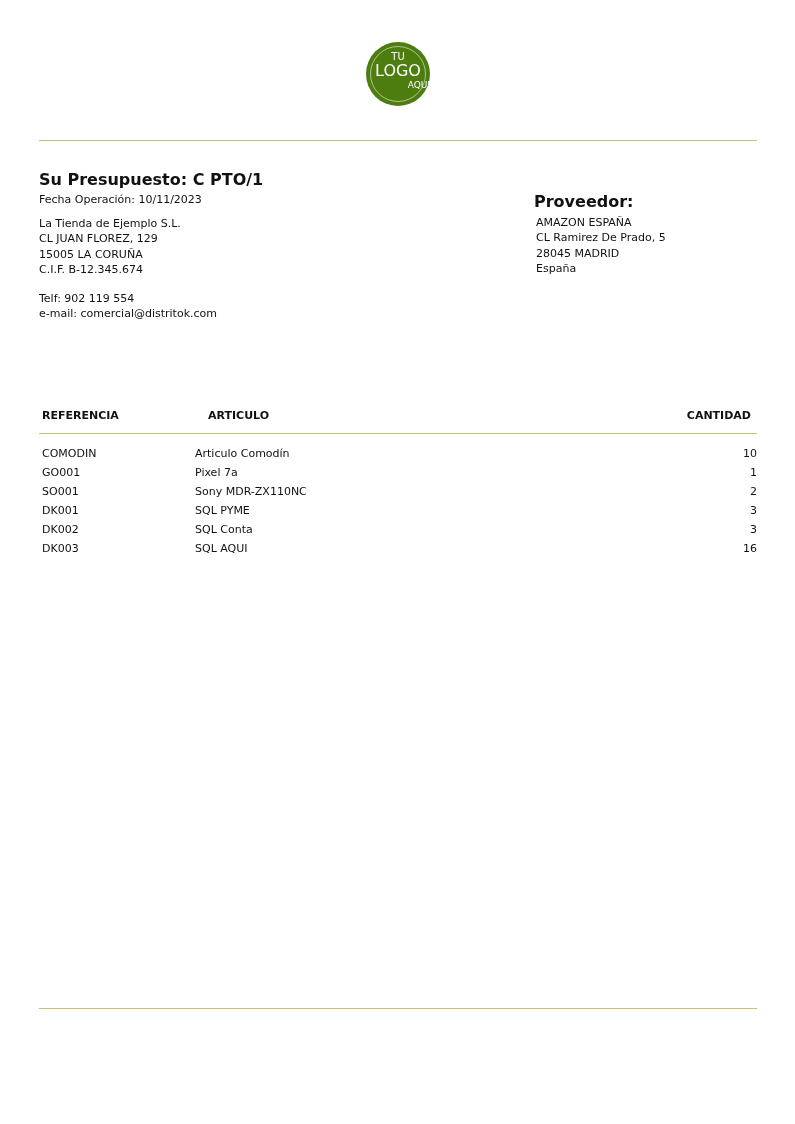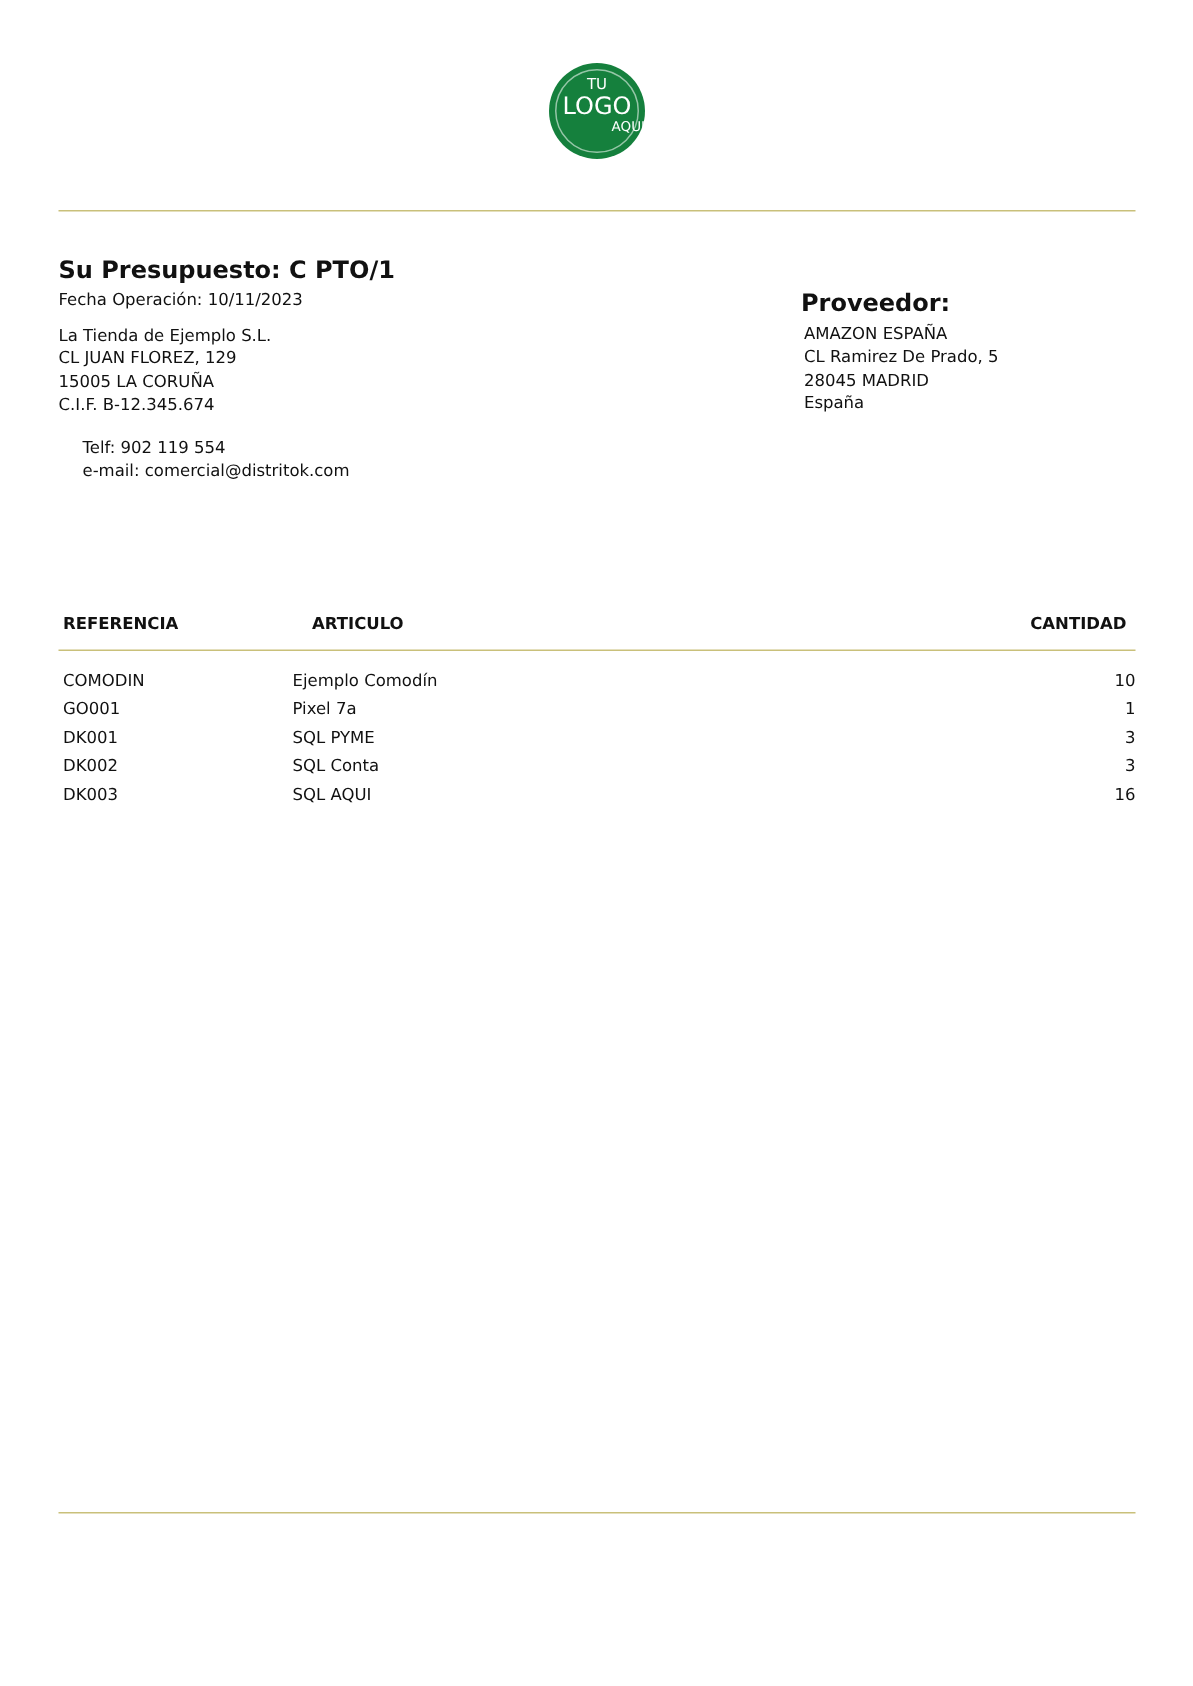--- a/index.html
+++ b/index.html
@@ -1,20 +1,20 @@
 <!DOCTYPE html>
 <html><head>
 <meta charset="utf-8">
 <style>
   html, body { margin: 0; padding: 0; background: #ffffff; }
   body { width: 795px; height: 1124px; position: relative; overflow: hidden;
          font-family: "DejaVu Sans", sans-serif; color: #111; }
   .abs { position: absolute; }
   .logo { left: 366px; top: 42px; width: 64px; height: 64px; border-radius: 50%;
-          background: #15803d; color: #fff; text-align: center; }
+          background: #4d7c0f; color: #fff; text-align: center; }
   .logo .ring { position: absolute; left: 4px; top: 4px; width: 54px; height: 54px;
                 border-radius: 50%; border: 1px solid rgba(255,255,255,0.55); }
   .logo .t1 { position: absolute; left: 0; right: 0; top: 10px; font-size: 10px; line-height: 10px; }
   .logo .t2 { position: absolute; left: 0; right: 0; top: 21px; font-size: 16px; line-height: 16px; }
   .logo .t3 { position: absolute; left: 0; right: 0; top: 39px; font-size: 9px; line-height: 9px; text-align: right; }
   .rule { left: 39px; width: 718px; height: 1px; background: #c9c07a; }
   .title { left: 39px; top: 170px; font-size: 16px; font-weight: bold; text-align: right; }
   .small { font-size: 11px; line-height: 15.3px; }
   .prov-title { left: 534px; top: 192px; font-size: 16px; font-weight: bold; }
   .th { font-size: 11px; font-weight: bold; top: 409px; }
@@ -40,21 +40,21 @@
 <div class="abs title">Su Presupuesto: C PTO/1</div>
 <div class="abs small" style="left:39px; top:192px;">Fecha Operación: 10/11/2023</div>
 
 <div class="abs small" style="left:39px; top:216px;">
   <div>La Tienda de Ejemplo S.L.</div>
   <div>CL JUAN FLOREZ, 129</div>
   <div>15005 LA CORUÑA</div>
   <div>C.I.F. B-12.345.674</div>
 </div>
 
-<div class="abs small" style="left:39px; top:291px;margin-left:16px;">
+<div class="abs small" style="left:39px; top:291px;">
   <div>Telf: 902 119 554</div>
   <div>e-mail: comercial@distritok.com</div>
 </div>
 
 <div class="abs prov-title">Proveedor:</div>
 <div class="abs small" style="left:536px; top:215px;">
   <div>AMAZON ESPAÑA</div>
   <div>CL Ramirez De Prado, 5</div>
   <div>28045 MADRID</div>
   <div>España</div>
@@ -62,27 +62,32 @@
 
 <div class="abs th" style="left:42px;">REFERENCIA</div>
 <div class="abs th" style="left:208px;">ARTICULO</div>
 <div class="abs th" style="right:44px;">CANTIDAD</div>
 
 <div class="abs rule" style="top:433px;"></div>
 
 <div class="abs rows">
   <div class="row">
     <span class="c-ref">COMODIN</span>
-    <span class="c-art">Ejemplo Comodín</span>
+    <span class="c-art">Articulo Comodín</span>
     <span class="c-qty">10</span>
   </div>
   <div class="row">
     <span class="c-ref">GO001</span>
     <span class="c-art">Pixel 7a</span>
     <span class="c-qty">1</span>
+  </div>
+  <div class="row">
+    <span class="c-ref">SO001</span>
+    <span class="c-art">Sony MDR-ZX110NC</span>
+    <span class="c-qty">2</span>
   </div>
   <div class="row">
     <span class="c-ref">DK001</span>
     <span class="c-art">SQL PYME</span>
     <span class="c-qty">3</span>
   </div>
   <div class="row">
     <span class="c-ref">DK002</span>
     <span class="c-art">SQL Conta</span>
     <span class="c-qty">3</span>

